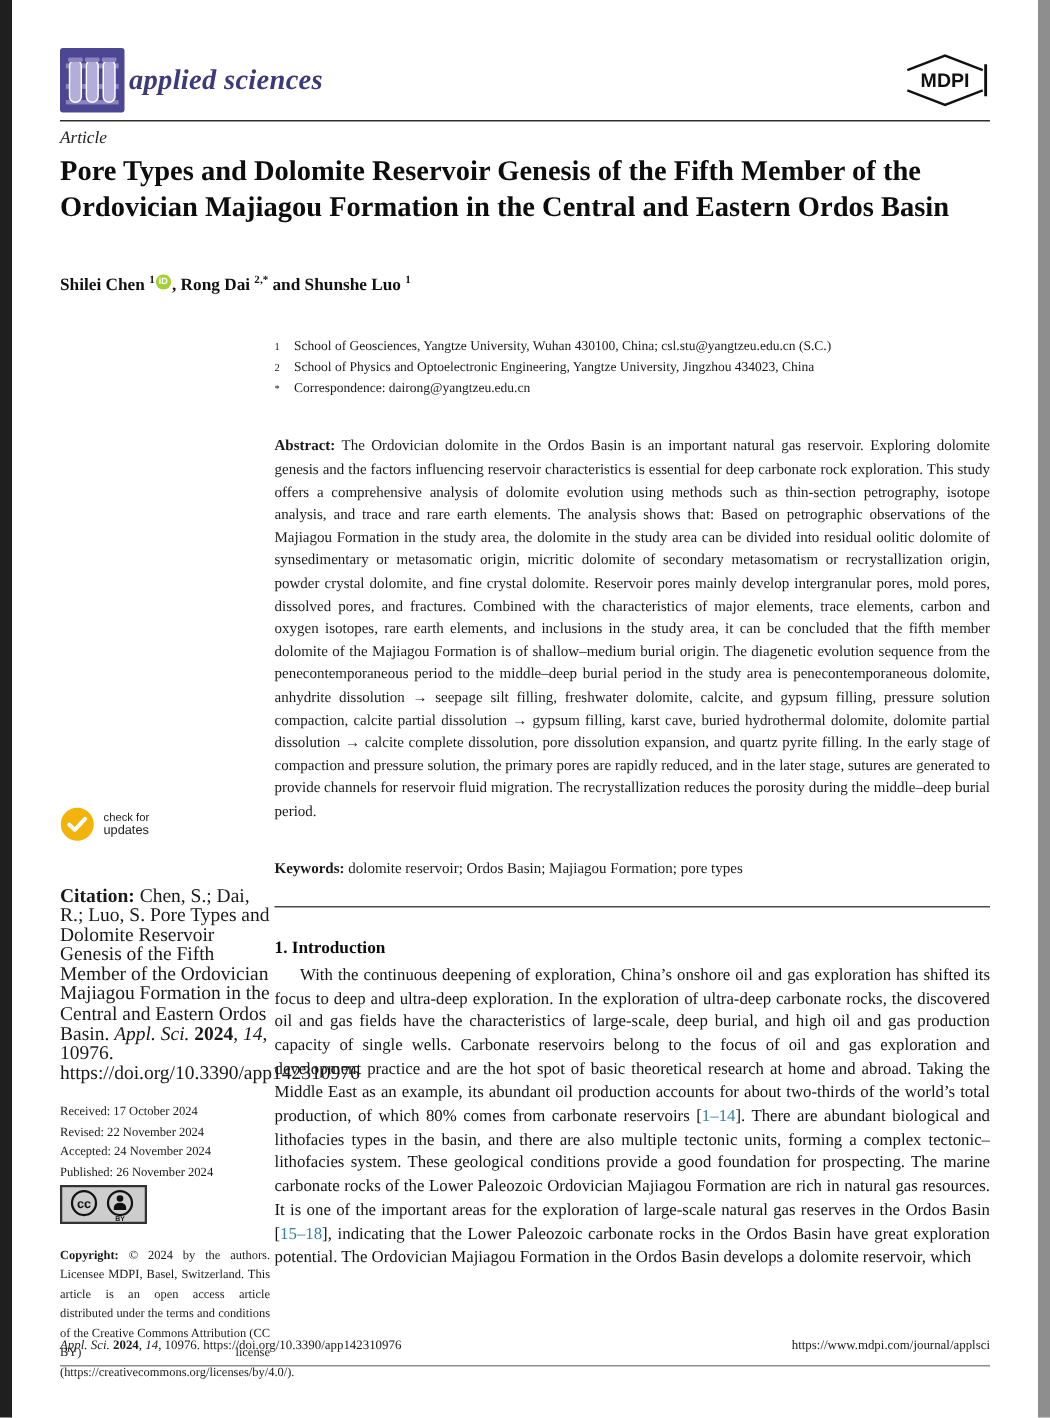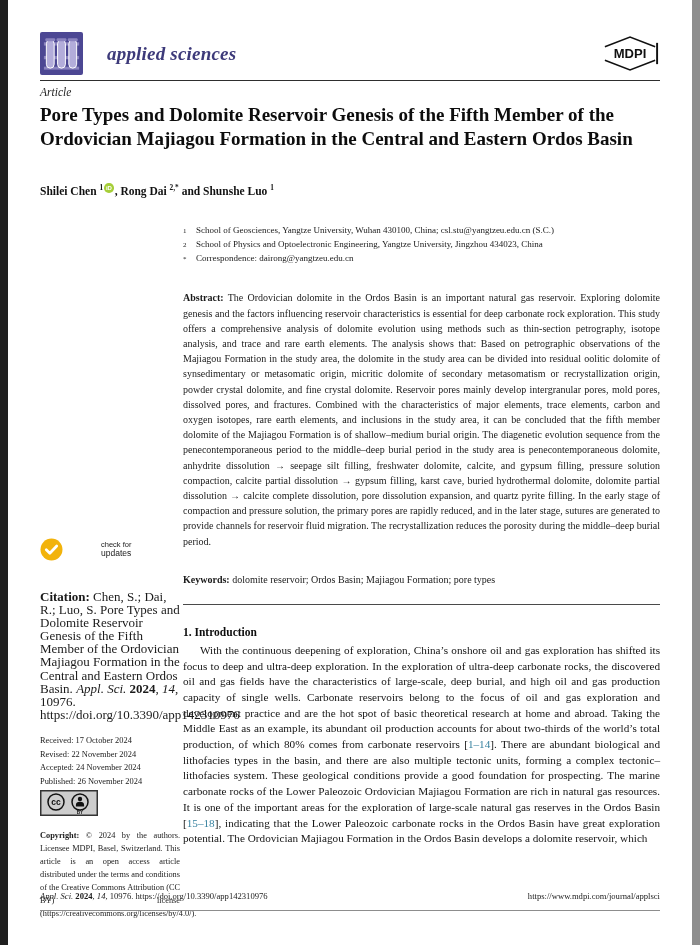--- a/index.html
+++ b/index.html
@@ -6,21 +6,21 @@
   body{
     font-family:"Liberation Serif", serif;
     background:linear-gradient(to right,#1f1f1f 0px,#1f1f1f 8px,#ffffff 8px,#ffffff 692px,#8e8e8e 692px,#8e8e8e 700px);
     color:#111;
   }
   .page{position:absolute;left:8px;top:0;width:684px;height:945px;background:#fff;}
 
   
   .header{position:absolute;left:32px;right:32px;top:29px;height:49px;display:flex;align-items:center;}
   .logo-square{width:43px;height:43px;background:#4c4793;border-radius:2px;flex:0 0 auto;display:flex;align-items:center;justify-content:center;}
-  .journal-wordmark{font-style:italic;font-weight:bold;font-size:19px;color:#3d3a7a;margin-left:24px;letter-spacing:.2px;}
+  .journal-wordmark{font-style:italic;font-weight:bold;font-size:19px;color:#3d3a7a;margin-left:3px;letter-spacing:.2px;}
   .header-spacer{flex:1;}
   .headrule{position:absolute;left:32px;right:32px;top:80px;border-top:1.3px solid #2e2e2e;}
 
   .article-type{position:absolute;left:32px;top:86px;font-style:italic;font-size:11.5px;color:#222;}
   .paper-title{position:absolute;left:32px;right:30px;top:103px;font-weight:bold;font-size:19px;line-height:23.5px;color:#0d0d0d;}
   .authors{position:absolute;left:32px;top:183px;font-size:11.5px;font-weight:bold;color:#111;}
   sup{font-size:64%;vertical-align:super;line-height:0;}
   .orcid{display:inline-flex;width:9.5px;height:9.5px;border-radius:50%;background:#a6ce39;color:#fff;
          font-family:"Liberation Sans",sans-serif;font-size:6px;font-weight:bold;
          align-items:center;justify-content:center;vertical-align:super;margin:0 1px;}
@@ -33,21 +33,21 @@
   .abstract{margin-top:25px;font-size:10px;line-height:15.2px;text-align:justify;color:#1a1a1a;}
   .bold{font-weight:bold;}
   .keywords{margin-top:23px;font-size:10px;line-height:15px;text-align:justify;color:#1a1a1a;}
   .kwrule{margin-top:17px;border-top:1px solid #4a4a4a;}
   .intro-heading{margin-top:21px;font-size:11.5px;font-weight:bold;color:#0d0d0d;}
   .intro-para{margin-top:5px;font-size:11.2px;line-height:15.7px;text-align:justify;text-indent:17px;color:#141414;}
   .reflink{color:#35809e;}
 
   
   .col-side{position:absolute;left:32px;top:538px;width:140px;}
-  .badge{display:flex;align-items:center;cursor:pointer;gap:32px;}
+  .badge{display:flex;align-items:center;cursor:pointer;}
   .badge-text{margin-left:6px;font-family:"Liberation Sans",sans-serif;color:#1a1a1a;}
   .badge-l1{font-size:7.5px;line-height:8.5px;}
   .badge-l2{font-size:8.5px;font-weight:normal;line-height:9.5px;}
   .citation{margin-top:29px;font-size:13px;line-height:13.1px;color:#1a1a1a;}
   .italic{font-style:italic;}
   .dates{margin-top:13px;font-size:8.4px;line-height:13.6px;color:#1a1a1a;}
   .ccbadge{margin-top:2px;}
   .copyright{margin-top:10px;font-size:8.3px;line-height:12.9px;text-align:justify;color:#1a1a1a;}
 
   

